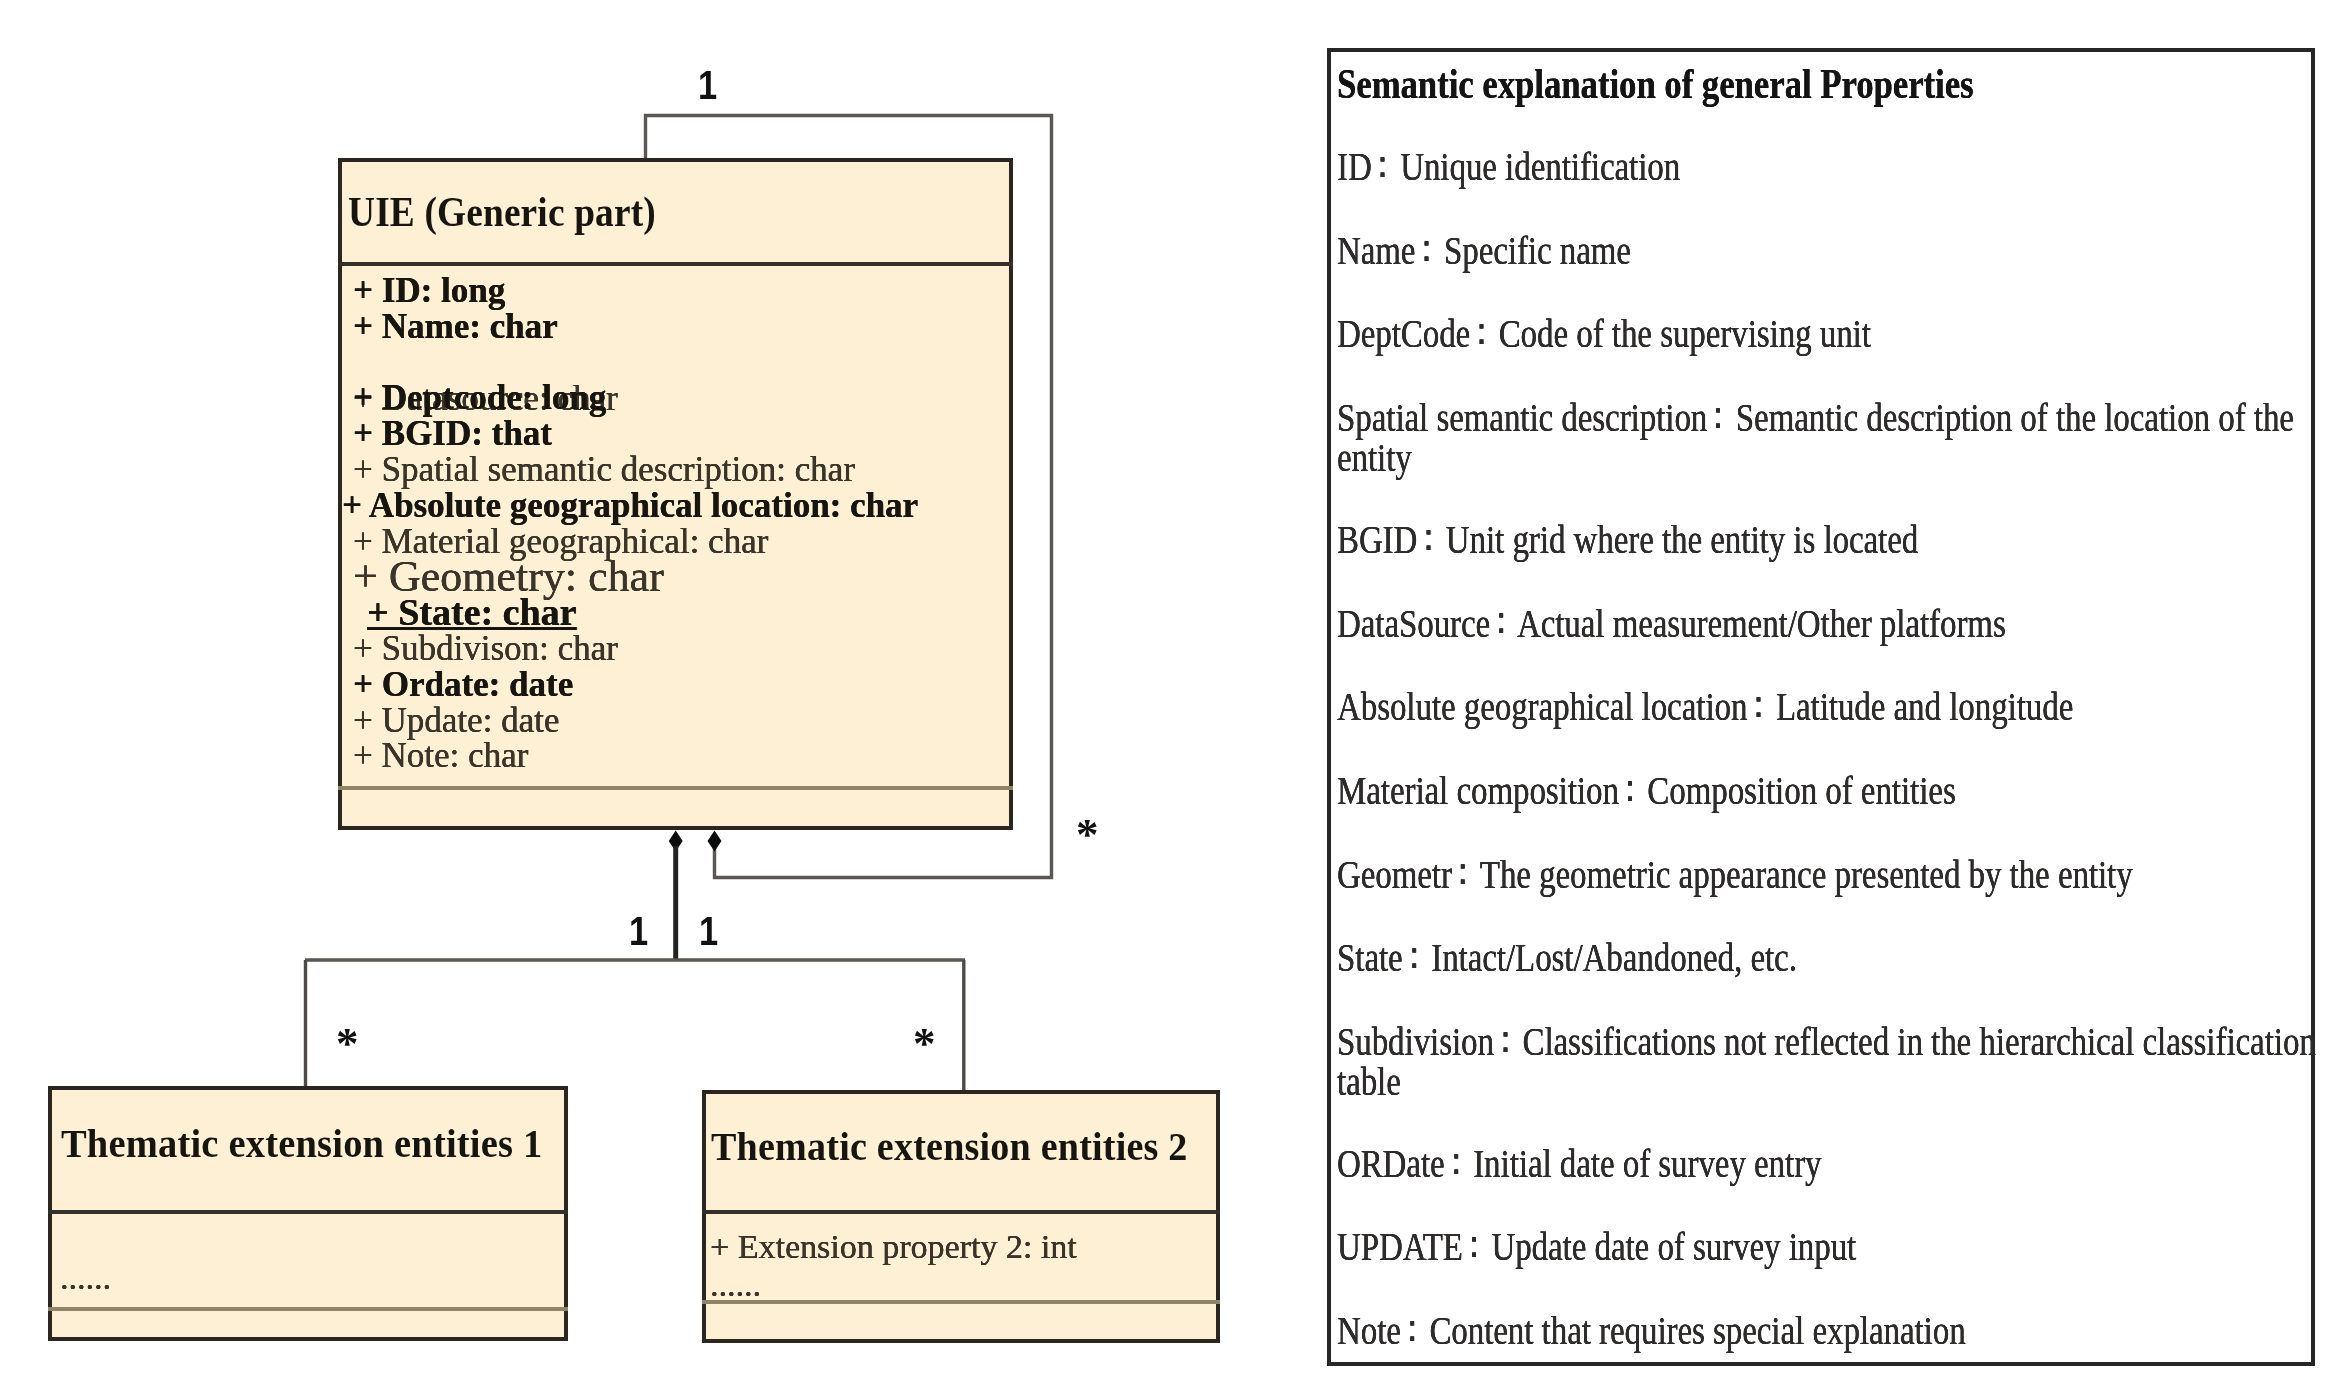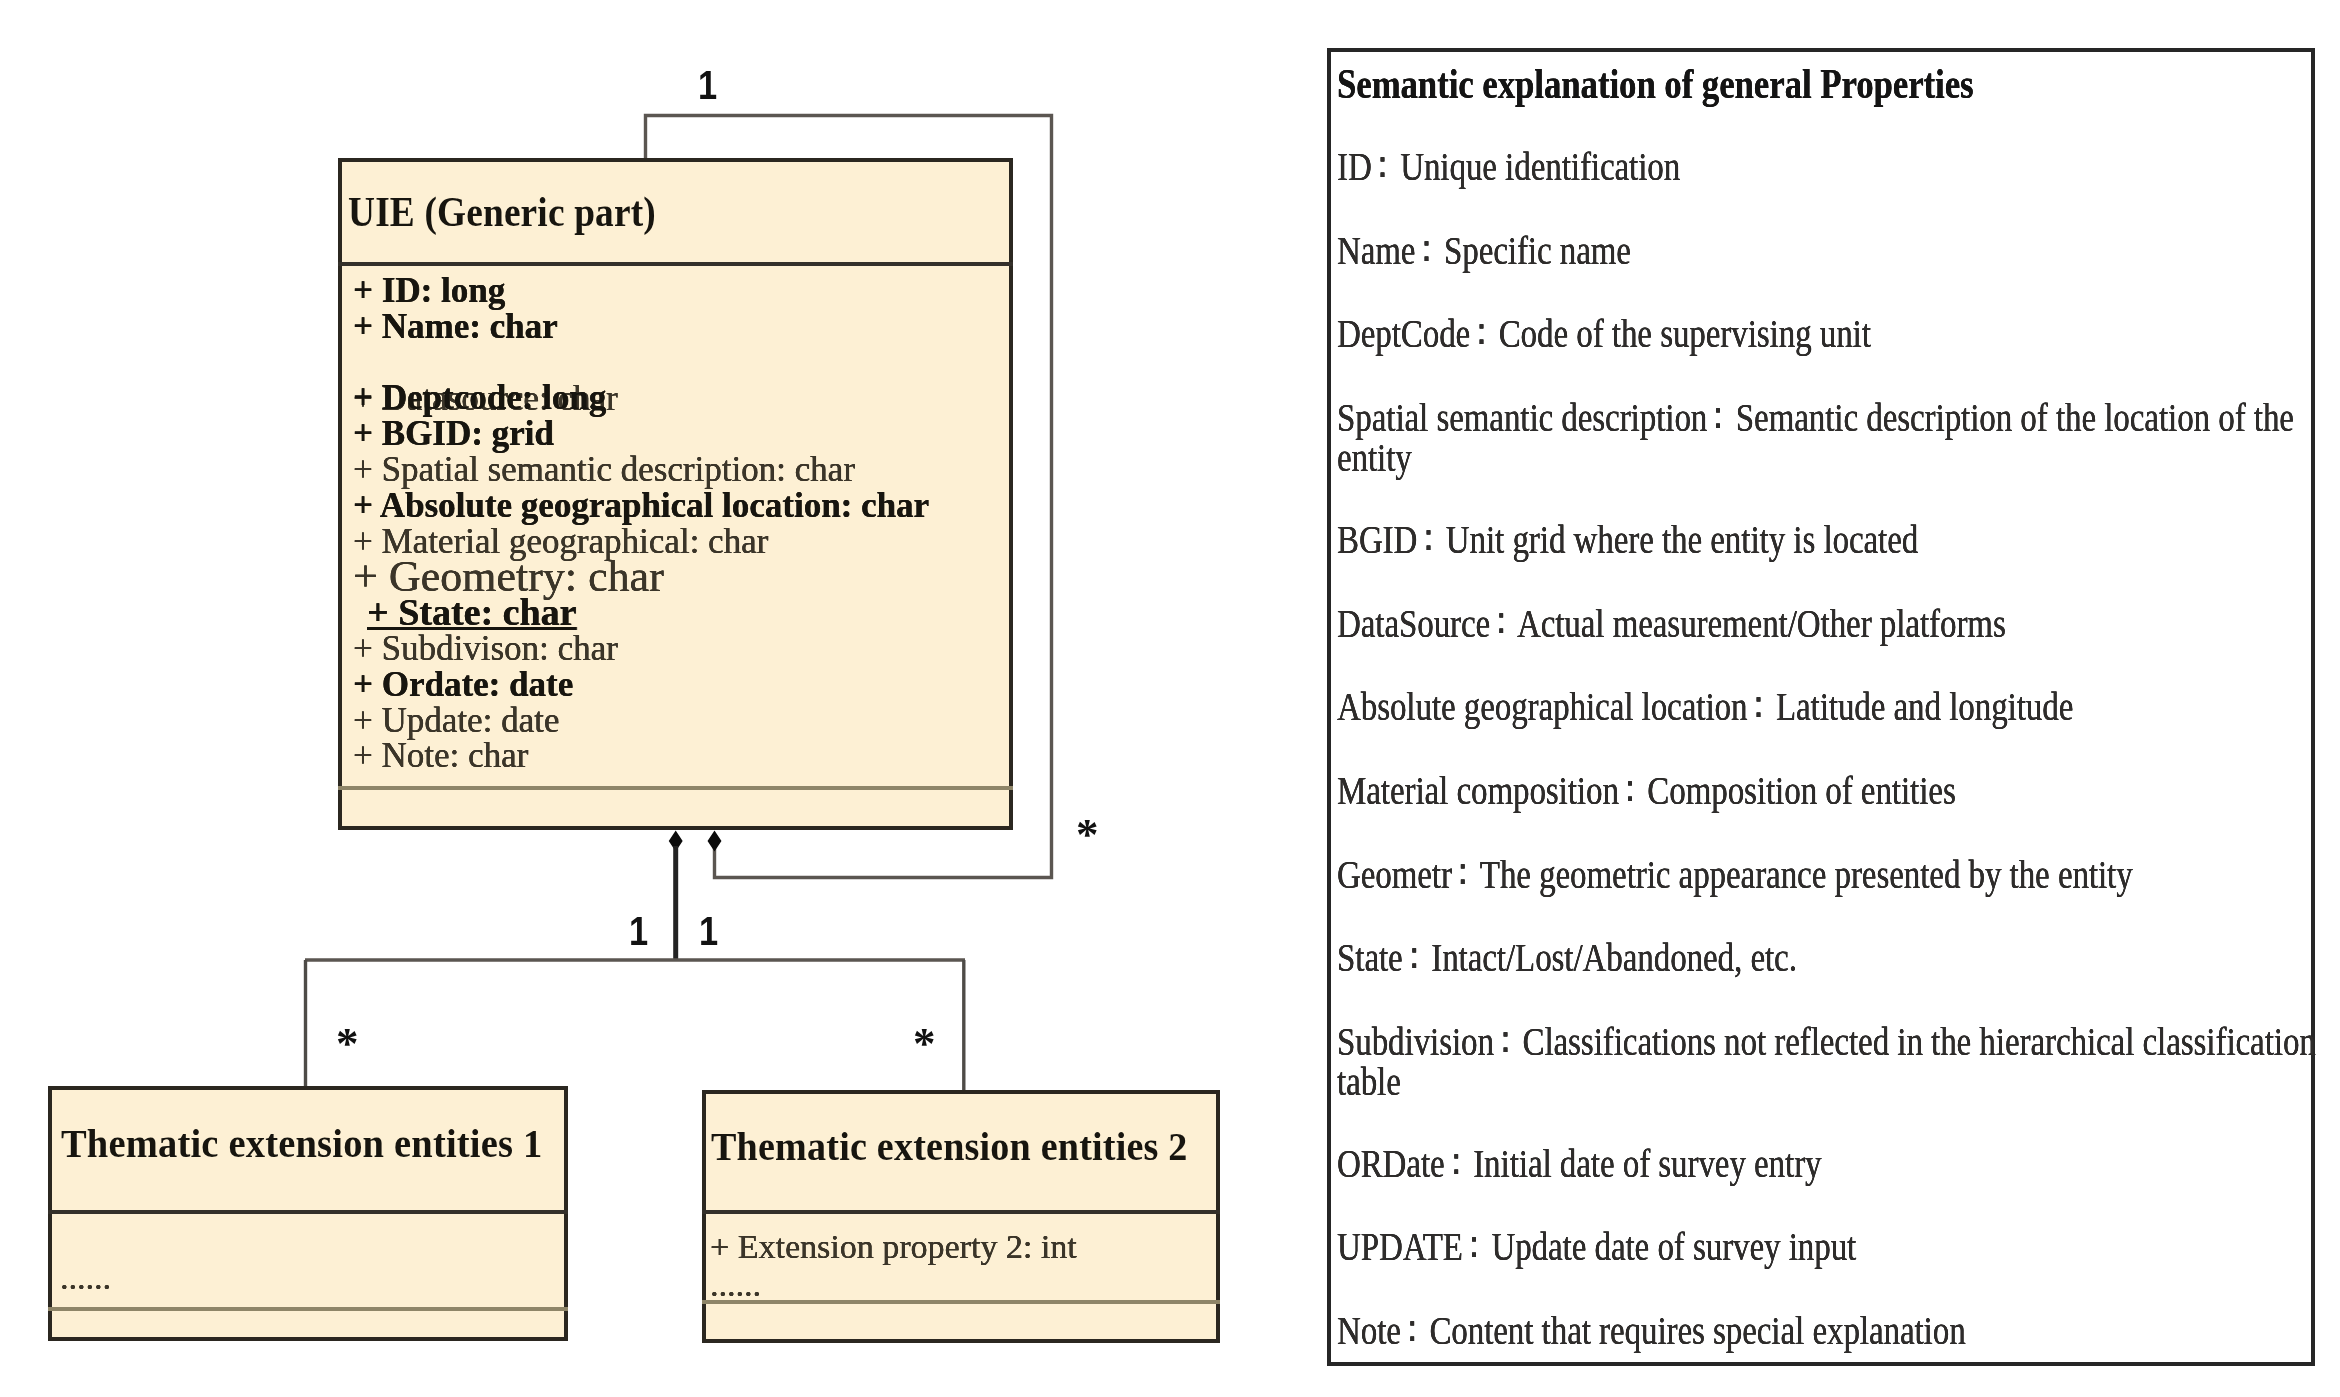--- a/index.html
+++ b/index.html
@@ -88,23 +88,23 @@
   <div class="star" style="left:336px;top:1021px;font-size:45px;">*</div>
   <div class="star" style="left:913px;top:1021px;font-size:45px;">*</div>
 
   <div class="panel" style="left:1327px;top:48px;width:988px;height:1318px;"></div>
   <div class="pline h" style="left:1337px;top:59px;font-size:43px;transform:scaleX(.806);">Semantic explanation of general Properties</div>
 
 <div class="attr b" style="left: 353px; top: 273px; font-size: 35px; line-height: 35px;">+ ID: long</div>
     <div class="attr b" style="left: 353px; top: 308.8px; font-size: 35px; line-height: 35px;">+ Name: char</div>
     <div class="attr" style="left: 353px; top: 344.6px; font-size: 35px; line-height: 35px; margin-top: 36px;">+ Datasource: char</div>
     <div class="attr b" style="left: 353px; top: 380.4px; font-size: 35px; line-height: 35px;">+ Deptcode: long</div>
-    <div class="attr b" style="left: 353px; top: 416.2px; font-size: 35px; line-height: 35px;">+ BGID: grid</div>
+    <div class="attr b" style="left: 353px; top: 416.2px; font-size: 35px; line-height: 35px;">+ BGID: that</div>
     <div class="attr" style="left: 353px; top: 452px; font-size: 35px; line-height: 35px;">+ Spatial semantic description: char</div>
-    <div class="attr b" style="left: 353px; top: 487.8px; font-size: 35px; line-height: 35px;">+ Absolute geographical location: char</div>
+    <div class="attr b" style="left: 342px; top: 487.8px; font-size: 35px; line-height: 35px;">+ Absolute geographical location: char</div>
     <div class="attr" style="left: 353px; top: 523.6px; font-size: 35px; line-height: 35px;">+ Material geographical: char</div>
     <div class="attr" style="left: 353px; top: 559.4px; font-size: 44px; line-height: 35px;">+ Geometry: char</div>
     <div class="attr b" style="left: 367px; top: 595.2px; font-size: 38px; line-height: 35px; text-decoration: underline;">+ State: char</div>
     <div class="attr" style="left: 353px; top: 631px; font-size: 35px; line-height: 35px;">+ Subdivison: char</div>
     <div class="attr b" style="left: 353px; top: 666.8px; font-size: 35px; line-height: 35px;">+ Ordate: date</div>
     <div class="attr" style="left: 353px; top: 702.6px; font-size: 35px; line-height: 35px;">+ Update: date</div>
     <div class="attr" style="left: 353px; top: 738.4px; font-size: 35px; line-height: 35px;">+ Note: char</div>
     <div class="pline" style="left: 1337px; top: 140px; font-size: 39px; line-height: 40px;">ID<span class="cjkcolon">：</span> Unique identification</div>
     <div class="pline" style="left: 1337px; top: 223.7px; font-size: 39px; line-height: 40px;">Name<span class="cjkcolon">：</span> Specific name</div>
     <div class="pline" style="left: 1337px; top: 307.4px; font-size: 39px; line-height: 40px;">DeptCode<span class="cjkcolon">：</span> Code of the supervising unit</div>

